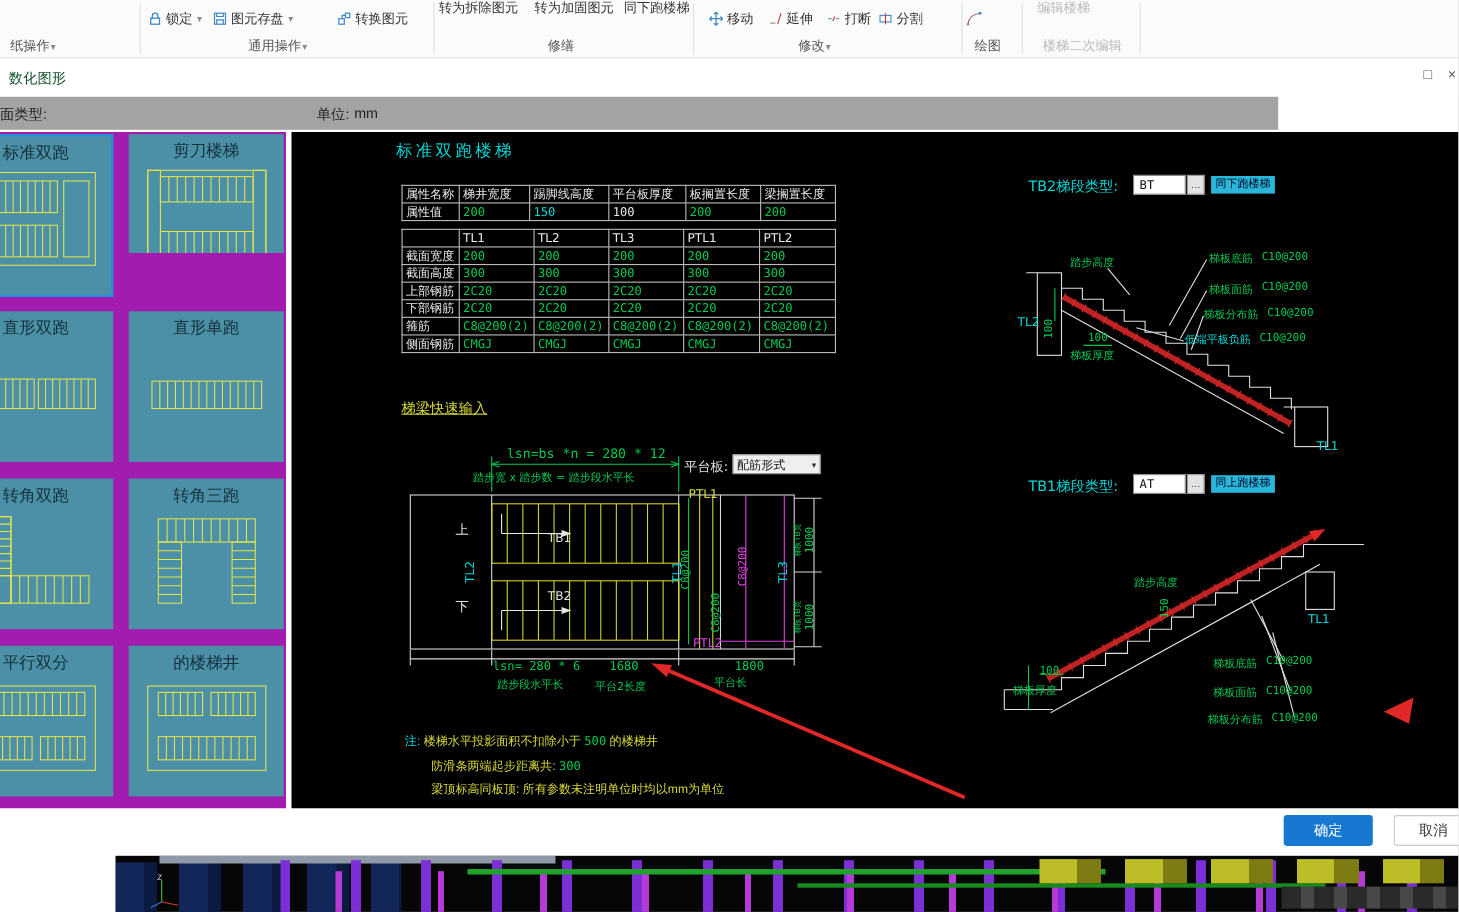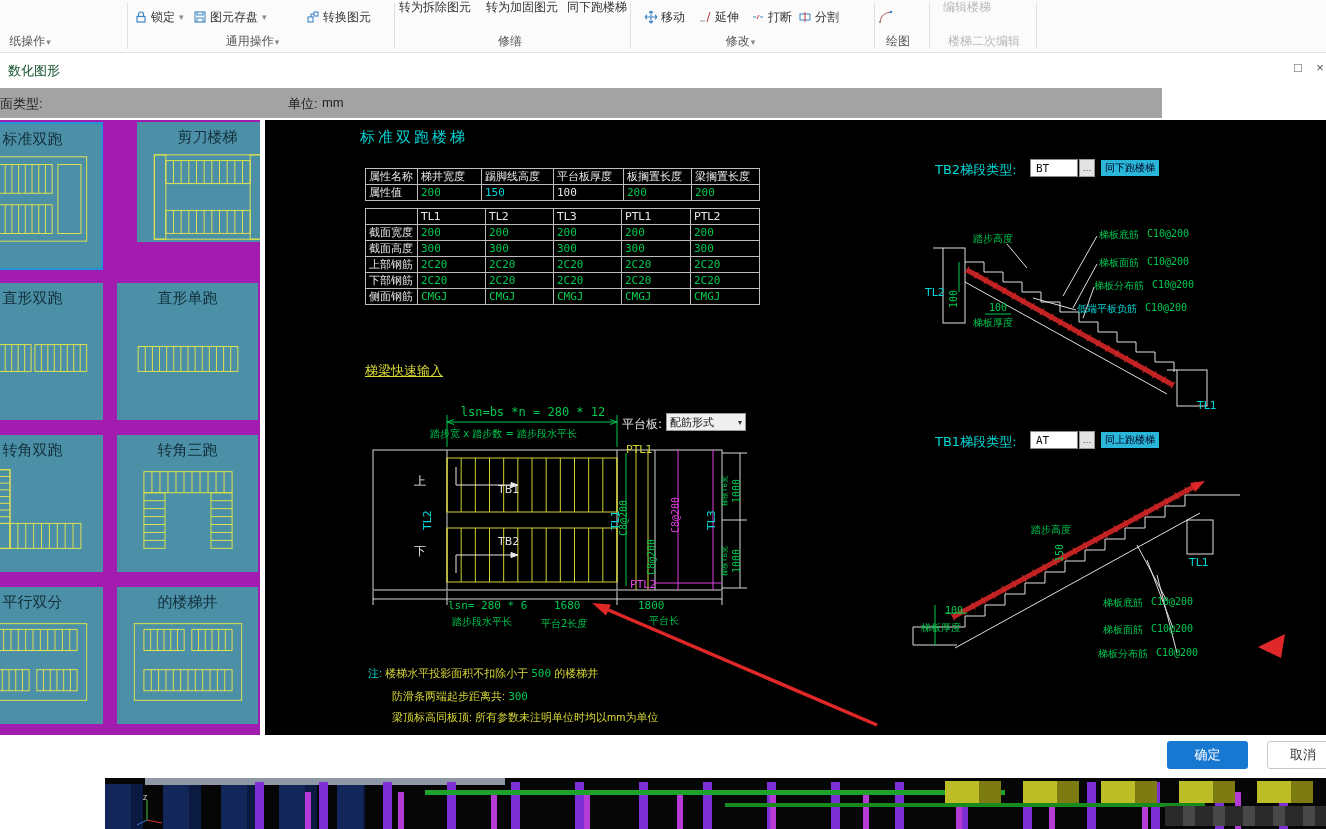--- a/index.html
+++ b/index.html
@@ -220,21 +220,21 @@
             <line x1="38" y1="54" x2="38" y2="84"></line>
             <line x1="45" y1="54" x2="45" y2="84"></line>
             <line x1="52" y1="54" x2="52" y2="84"></line>
             <line x1="59" y1="54" x2="59" y2="84"></line>
             <line x1="66" y1="54" x2="66" y2="84"></line>
             <line x1="73" y1="54" x2="73" y2="84"></line>
             <rect x="86" y="12" width="24" height="72"></rect>
           </g>
         </svg>
       </div>
-      <div class="stair-card" style="left: 117px; top: 2px; width: 141px; height: 120px; margin-left: 20px;">
+      <div class="stair-card" style="left: 117px; top: 2px; width: 141px; height: 108px;">
         <div class="stair-card-label">剪刀楼梯</div>
         <svg class="stair-thumb" viewBox="0 0 120 96" width="116" height="92">
           <g fill="none" stroke="#e4e44c" stroke-width="1">
             <rect x="4" y="4" width="112" height="88"></rect>
             <rect x="16" y="10" width="88" height="24"></rect>
             <line x1="24" y1="10" x2="24" y2="34"></line>
             <line x1="32" y1="10" x2="32" y2="34"></line>
             <line x1="40" y1="10" x2="40" y2="34"></line>
             <line x1="48" y1="10" x2="48" y2="34"></line>
             <line x1="56" y1="10" x2="56" y2="34"></line>
@@ -502,20 +502,28 @@
           </tr>
           <tr>
             <td class="hdr">下部钢筋</td>
             <td class="green">2C20</td>
             <td class="green">2C20</td>
             <td class="green">2C20</td>
             <td class="green">2C20</td>
             <td class="green">2C20</td>
           </tr>
           <tr>
+            <td class="hdr">箍筋</td>
+            <td class="green">C8@200(2)</td>
+            <td class="green">C8@200(2)</td>
+            <td class="green">C8@200(2)</td>
+            <td class="green">C8@200(2)</td>
+            <td class="green">C8@200(2)</td>
+          </tr>
+          <tr>
             <td class="hdr">侧面钢筋</td>
             <td class="green">CMGJ</td>
             <td class="green">CMGJ</td>
             <td class="green">CMGJ</td>
             <td class="green">CMGJ</td>
             <td class="green">CMGJ</td>
           </tr>
         </tbody>
       </table>
 
@@ -609,21 +617,21 @@
       <div class="cad magenta" style="left:262px;top:175px">PTL2</div>
       <div class="cad green vtext mono" style="left:250px;top:133px;font-size:10px">C8@200</div>
       <div class="cad magenta vtext mono" style="left:302px;top:130px;font-size:10px">C8@200</div>
       <div class="cad green vtext mono" style="left:278px;top:172px;font-size:10px">C8@200</div>
       <div class="cad green vtext mono" style="left:363px;top:100px;font-size:10px">1000</div>
       <div class="cad green vtext" style="left:352px;top:103px;font-size:7px">梯板TB宽</div>
       <div class="cad green vtext mono" style="left:363px;top:170px;font-size:10px">1000</div>
       <div class="cad green vtext" style="left:352px;top:173px;font-size:7px">梯板TB宽</div>
       <div class="cad green mono" style="left:80px;top:196px">lsn= 280 * 6</div>
       <div class="cad green mono" style="left:186px;top:196px">1680</div>
-      <div class="cad green mono" style="left:270px;top:196px">1800</div>
+      <div class="cad green mono" style="left:300px;top:196px">1800</div>
       <div class="cad green" style="left:84px;top:212px;font-size:10px">踏步段水平长</div>
       <div class="cad green" style="left:173px;top:214px;font-size:10px">平台2长度</div>
       <div class="cad green" style="left:281px;top:211px;font-size:10px">平台长</div>
     </div>
 
     <div class="note-line" style="left:103px;top:546px">
       <span class="cyan">注:</span>
       <span class="yellow">楼梯水平投影面积不扣除小于</span>
       <span class="green mono">500</span>
       <span class="yellow">的楼梯井</span>

